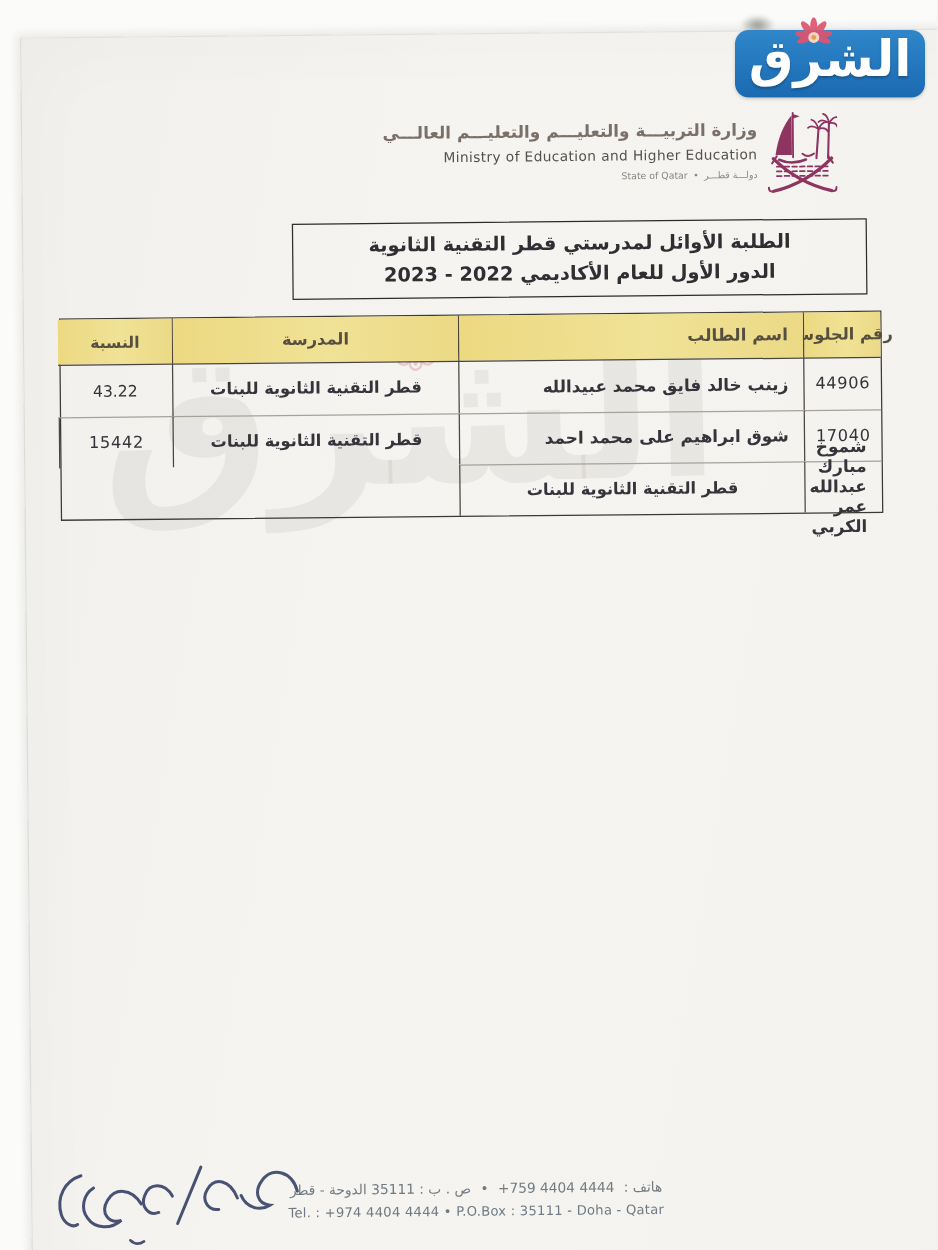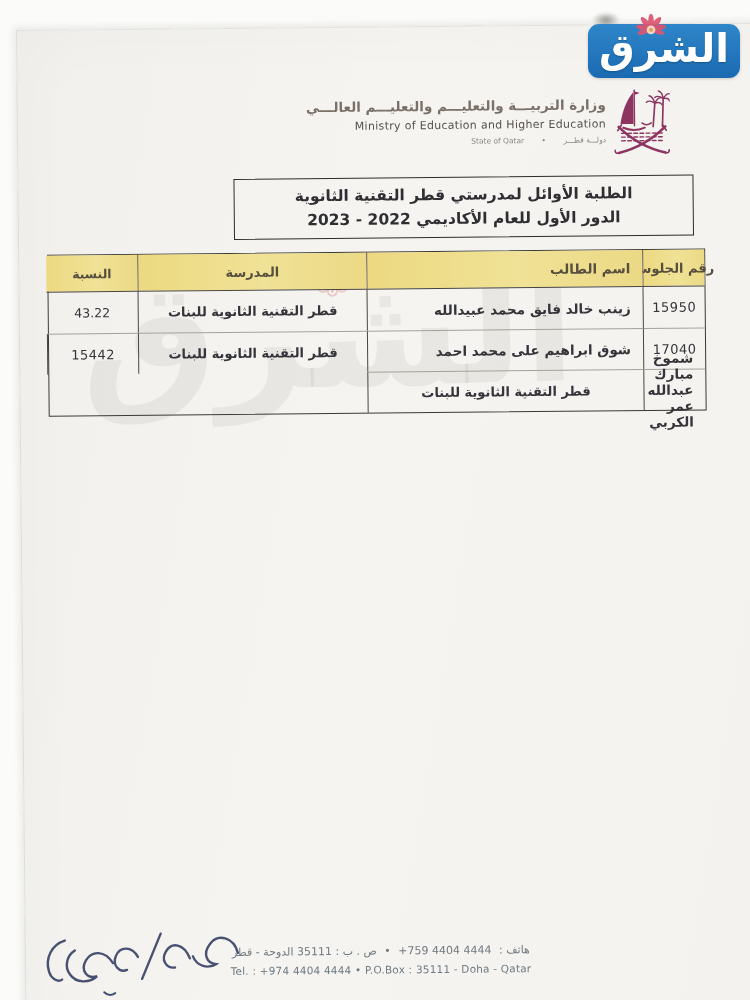--- a/index.html
+++ b/index.html
@@ -10,21 +10,21 @@
          background:linear-gradient(100deg,#f1f0ed,#f5f4f1 40%,#f3f2ee);
          border-top:1px solid #e3e1dc;border-left:1px solid #dedcd7;
          box-shadow:-3px -3px 7px rgba(0,0,0,.07), inset 0 0 70px rgba(0,0,0,.025);
          transform:rotate(-0.55deg);transform-origin:top left;}
   
   .min-emblem{position:absolute;left:596px;top:58px;width:56px;height:78px;}
   .min-text{position:absolute;right:202px;top:68px;text-align:right;direction:rtl;}
   .min-ar{font-size:13.5px;font-weight:bold;color:#7b7068;letter-spacing:.2px;line-height:22px;}
   .min-en{font-size:11px;color:#55504b;line-height:18px;direction:ltr;letter-spacing:.3px;}
   .min-state{font-size:7.5px;color:#8d8781;line-height:13px;direction:rtl;}
-  .min-state span{margin-left:15px;}
+  .min-state span{margin-left:2px;}
   
   .title-box{position:absolute;left:215px;top:150px;width:458px;height:54px;
              border:1.6px solid #2e2d2b;text-align:center;direction:rtl;
              padding-top:5px;box-sizing:content-box;}
   .title-line{font-size:15.5px;font-weight:bold;color:#2f2e33;line-height:24px;}
   
   .watermark{position:absolute;left:115px;top:196px;width:440px;text-align:center;
              font-size:152px;font-weight:bold;color:rgba(100,96,86,.085);
              transform:rotate(-1deg);z-index:1;direction:rtl;line-height:220px;}
   .wm-flower{position:absolute;left:292px;top:222px;z-index:1;opacity:.28;}
@@ -108,21 +108,21 @@
 
     <div class="watermark">الشرق</div>
     <div class="wm-flower" style="font-size:50px;color:#d65c68;">❁</div>
 
     <div class="rtable">
       <div class="cell hrow seat">رقم الجلوس</div>
       <div class="cell hrow name">اسم الطالب</div>
       <div class="cell hrow school">المدرسة</div>
       <div class="cell hrow pct">النسبة</div>
 
-      <div class="cell seat r1">15950</div>
+      <div class="cell seat r1">44906</div>
       <div class="cell name r1">زينب خالد فايق محمد عبيدالله</div>
       <div class="cell school r1">قطر التقنية الثانوية للبنات</div>
       <div class="cell pct r1">43.22</div>
 
       <div class="cell seat r2">17040</div>
       <div class="cell name r2">شوق ابراهيم على محمد احمد</div>
       <div class="cell school r2">قطر التقنية الثانوية للبنات</div>
 
       <div class="cell seat r3">15442</div>
       <div class="cell name r3">شموخ مبارك عبدالله عمر الكربي</div>

